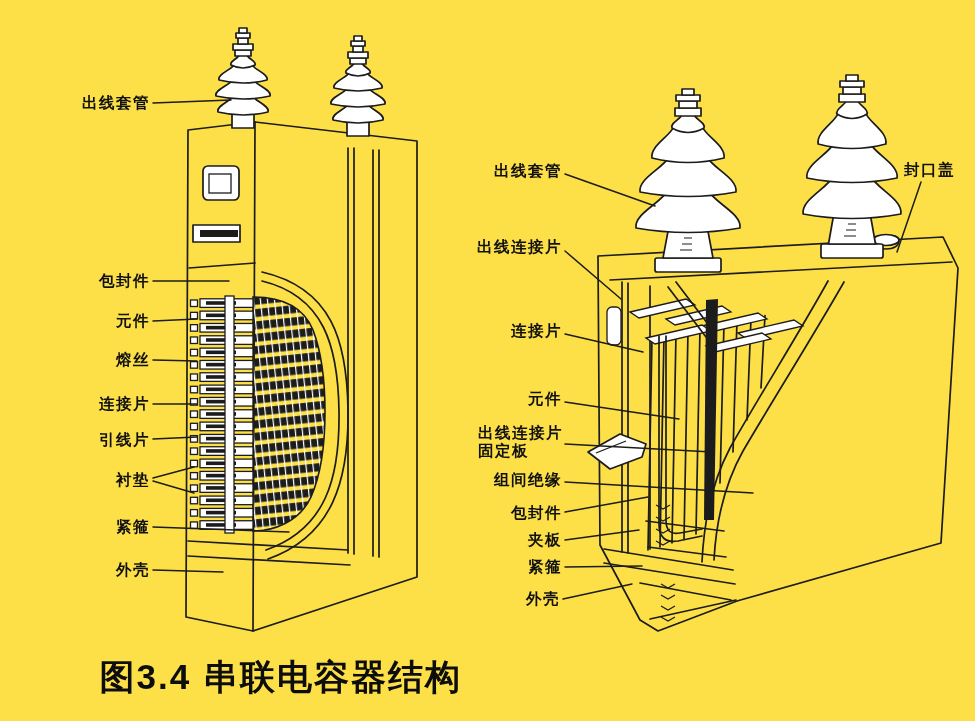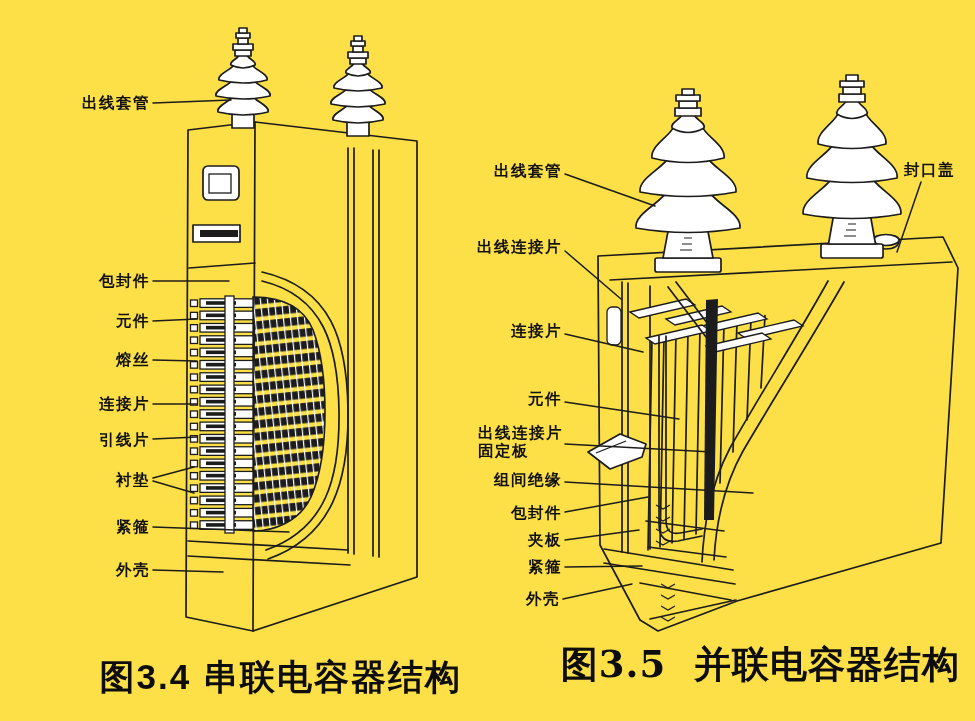--- a/index.html
+++ b/index.html
@@ -244,14 +244,13 @@
           <text x="562" y="541" text-anchor="end" class="lbl">夹板</text>
           <polyline points="565,567 642,566" class="leader"></polyline>
           <text x="562" y="568" text-anchor="end" class="lbl">紧箍</text>
           <polyline points="563,599 632,584" class="leader"></polyline>
           <text x="560" y="600" text-anchor="end" class="lbl">外壳</text>
         </g>
     </g>
   </svg>
 
   <div class="cap cap34">图3.4 串联电容器结构</div>
-  <div class="cap cap35">图3.5  并联电容器结构</div>
 </div>
 
 </body></html>

